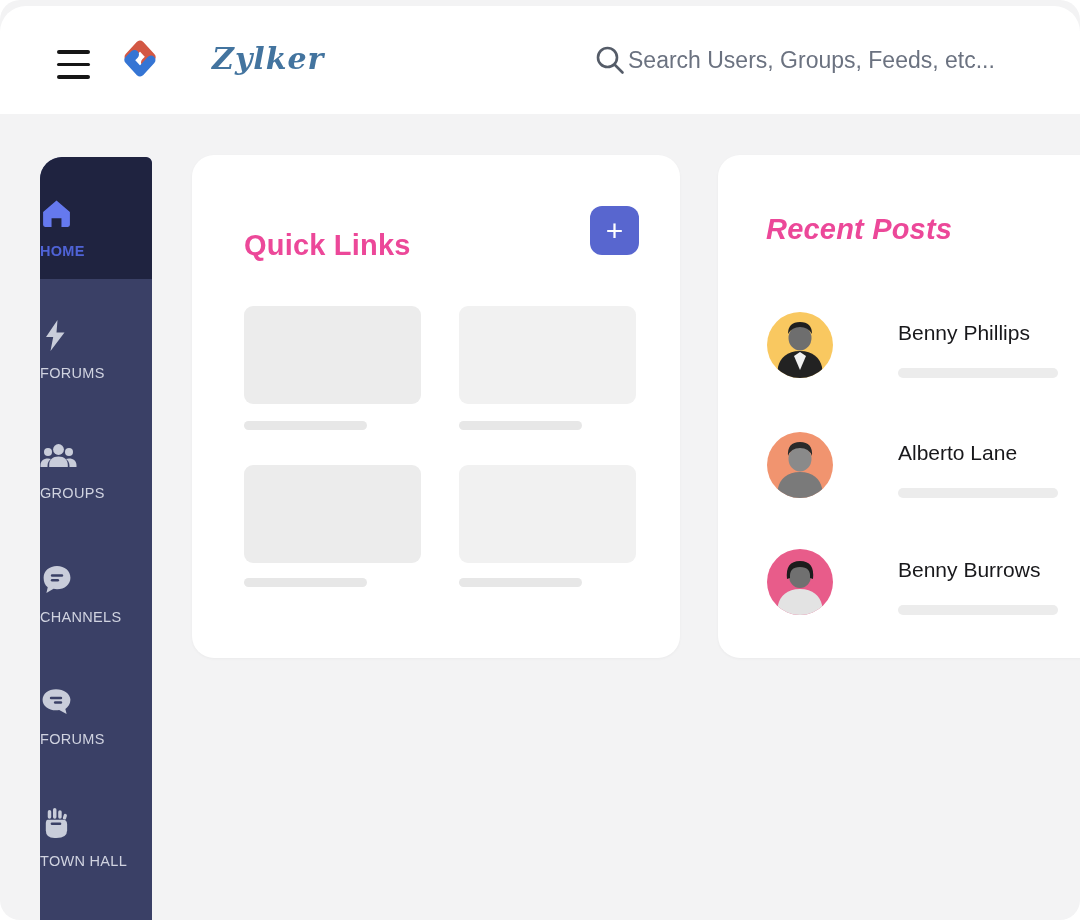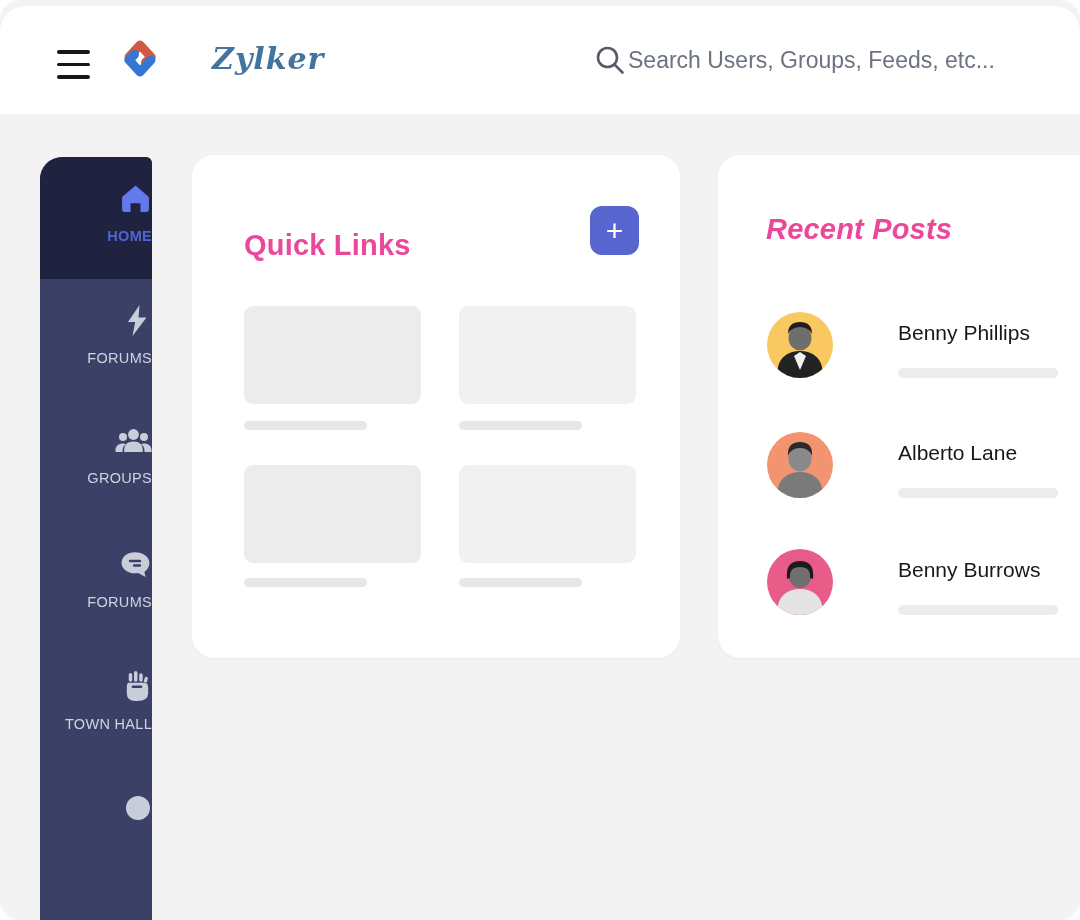--- a/index.html
+++ b/index.html
@@ -26,22 +26,22 @@
     border: none; outline: none; background: transparent;
     font-family: "Liberation Sans", sans-serif; font-size: 23px; color: #333; width: 390px;
   }
   .search input::placeholder { color: #6b7280; opacity: 1; }
   
   .sidebar {
     position: absolute; left: 40px; top: 157px; width: 112px; height: 763px;
     background: #3a4066; border-radius: 22px 6px 0 0; overflow: hidden;
   }
   .nav-item {
-    height: 122px; display: flex; flex-direction: column; align-items: flex-end;
-    padding-top: 25px; cursor: pointer; color: #c9cdda;
+    height: 122px; display: flex; flex-direction: column; align-items: flex-start;
+    padding-top: 40px; cursor: pointer; color: #c9cdda;
   }
   .nav-item .nav-label {
     margin-top: 13px; font-size: 14.5px; letter-spacing: 0.3px;
     color: #d0d3e0; font-weight: 500; white-space: nowrap;
   }
   .nav-item.active { background: #1f2340; border-radius: 22px 6px 0 0; color: #6579ef; }
   .nav-item.active .nav-label { color: #4f63d6; font-weight: 600; }
   .nav-item.partial { color: #c9cdda; }
   
   .card {
@@ -124,20 +124,28 @@
         <circle cx="8" cy="11" r="4"></circle>
         <circle cx="29" cy="11" r="4"></circle>
         <circle cx="18.5" cy="8.5" r="5.4"></circle>
         <path d="M8 17.5 c-4.5 0 -7.5 2.6 -7.5 6.8 V26 h7 v-1 c0 -3.2 1.4 -5.6 3.6 -7 -0.9 -0.33 -1.95 -0.5 -3.1 -0.5 z"></path>
         <path d="M29 17.5 c4.5 0 7.5 2.6 7.5 6.8 V26 h-7 v-1 c0 -3.2 -1.4 -5.6 -3.6 -7 0.9 -0.33 1.95 -0.5 3.1 -0.5 z"></path>
         <path d="M18.5 15.5 c-5.8 0 -9.3 3.1 -9.3 8.3 V26 h18.6 v-2.2 c0 -5.2 -3.5 -8.3 -9.3 -8.3 z"></path>
       </svg>
       <span class="nav-label">GROUPS</span>
     </div>
 
+    <div class="nav-item">
+      <svg class="icon" width="33" height="33" viewBox="0 0 32 32" fill="currentColor">
+        <path d="M16.5 3 C24 3 29.5 7.8 29.5 14.2 C29.5 20.6 24 25.4 16.5 25.4 c-1.2 0 -2.3 -0.12 -3.4 -0.34 L6.2 29 l1.3 -5.5 C4.7 21.4 3.5 18 3.5 14.2 C3.5 7.8 9 3 16.5 3 Z"></path>
+        <rect x="10.5" y="11" width="12" height="2.4" rx="1.2" fill="#3a4066"></rect>
+        <rect x="10.5" y="15.6" width="8" height="2.4" rx="1.2" fill="#3a4066"></rect>
+      </svg>
+      <span class="nav-label">CHANNELS</span>
+    </div>
 
     <div class="nav-item">
       <svg class="icon" width="33" height="33" viewBox="0 0 32 32" fill="currentColor">
         <path d="M15.5 4 C8 4 2.5 8.4 2.5 14.3 c0 5.9 5.5 10.3 13 10.3 1.1 0 2.1 -0.1 3.1 -0.28 L25.8 28 l-1.2 -4.7 c2.6 -1.9 4.9 -5 4.9 -9 C29.5 8.4 23 4 15.5 4 Z"></path>
         <rect x="9.5" y="11.3" width="12" height="2.4" rx="1.2" fill="#3a4066"></rect>
         <rect x="13.5" y="15.8" width="8" height="2.4" rx="1.2" fill="#3a4066"></rect>
       </svg>
       <span class="nav-label">FORUMS</span>
     </div>
 

